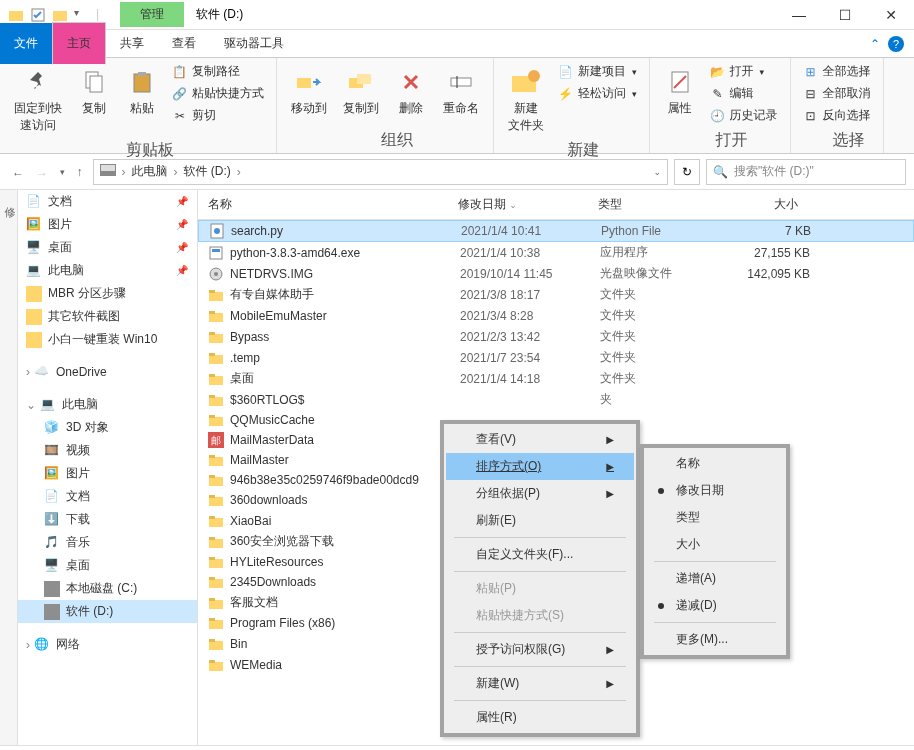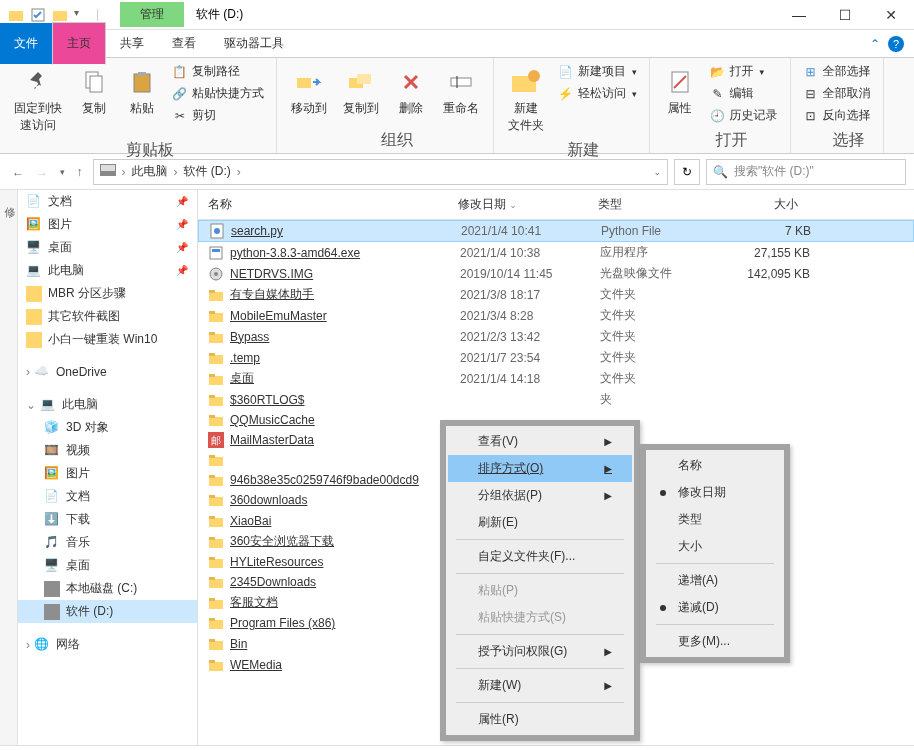--- a/index.html
+++ b/index.html
@@ -45,25 +45,25 @@
 .colheaders{display:flex;border-bottom:1px solid #e0e0e0;padding:6px 10px;color:#333;}
 .colheaders div{padding-right:10px;}
 .col-name{width:250px;}
 .col-date{width:140px;}
 .col-type{width:120px;}
 .col-size{width:90px;text-align:right;}
 .filelist{flex:1;overflow-y:auto;}
 .frow{display:flex;padding:2px 10px;align-items:center;color:#333;}
 .frow.sel{background:#cce8ff;border:1px solid #99d1ff;}
 .frow .fico{width:16px;height:16px;margin-right:6px;display:inline-block;}
-.frow .fname{width:230px;white-space:nowrap;overflow:hidden;text-decoration:underline;}
+.frow .fname{width:230px;white-space:nowrap;overflow:hidden;}
 .frow .fdate{width:140px;color:#666;}
 .frow .ftype{width:120px;color:#666;}
 .frow .fsize{width:90px;text-align:right;color:#404040;}
-.ctxmenu{position:absolute;background:#eee;border:6px solid #a3a3a3;box-shadow:2px 2px 4px rgba(0,0,0,0.2);padding:2px;font-size:12px;z-index:100;}
+.ctxmenu{position:absolute;background:#eee;border:4px solid #a3a3a3;box-shadow:2px 2px 4px rgba(0,0,0,0.2);padding:2px;font-size:12px;z-index:100;}
 .ctxmenu.main-menu{left:440px;top:420px;width:200px;}
 .ctxmenu.sub-menu{left:640px;top:444px;width:150px;}
 .ctxitem{padding:5px 20px 5px 30px;color:#333;display:flex;align-items:center;position:relative;}
 .ctxitem.hilite{background:#90c8f6;text-decoration:underline;}
 .ctxitem.dis{color:#999;}
 .ctxitem .arrow{margin-left:auto;font-size:10px;}
 .ctxsep{height:1px;background:#ccc;margin:3px 8px;}
 .dot{position:absolute;left:12px;width:6px;height:6px;border-radius:50%;background:#333;}
 .statusbar{height:24px;background:#fff;border-top:1px solid #e0e0e0;display:flex;align-items:center;padding:0 10px;color:#333;}
 
@@ -510,20 +510,21 @@
           <span class="fname">MailMasterData</span>
           <span class="fdate"></span>
           <span class="ftype"></span>
           <span class="fsize"></span>
         </div>
         <div class="frow">
           <span class="fico"><svg width="16" height="16">
               <rect x="1" y="5" width="14" height="9" fill="#ffd66e"></rect>
               <rect x="1" y="3" width="6" height="3" fill="#e6b84d"></rect>
             </svg></span>
+          <span class="fname">MailMaster</span>
           <span class="fdate"></span>
           <span class="ftype"></span>
           <span class="fsize"></span>
         </div>
         <div class="frow">
           <span class="fico"><svg width="16" height="16">
               <rect x="1" y="5" width="14" height="9" fill="#ffd66e"></rect>
               <rect x="1" y="3" width="6" height="3" fill="#e6b84d"></rect>
             </svg></span>
           <span class="fname">946b38e35c0259746f9bade00dcd9</span>

